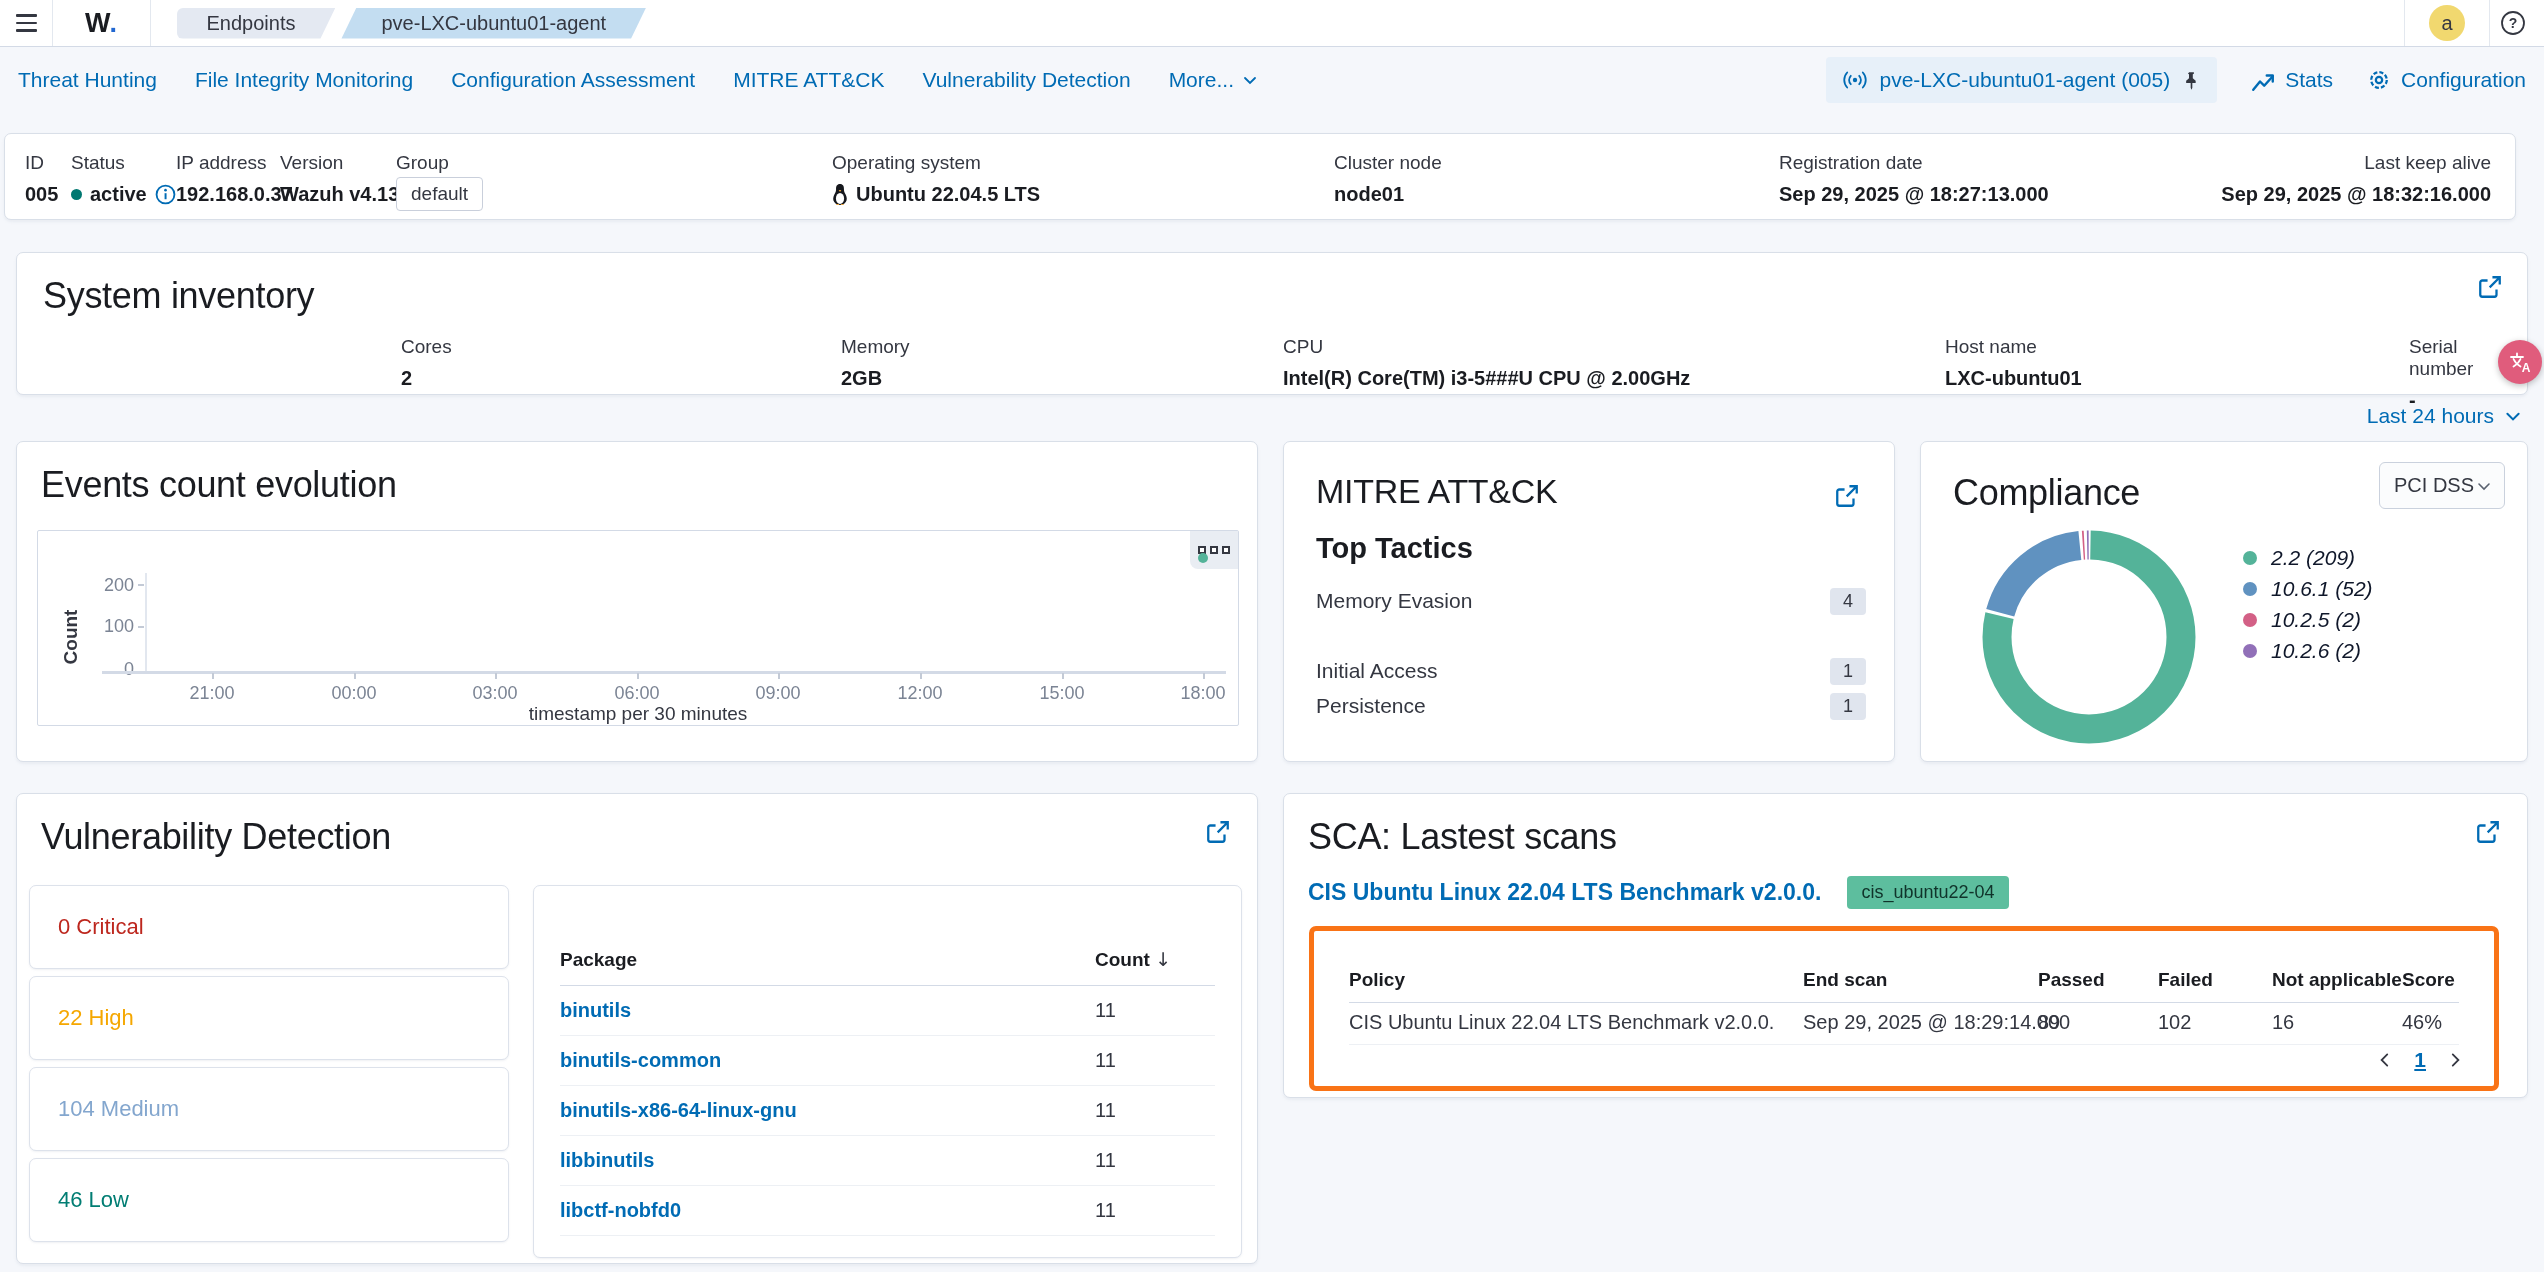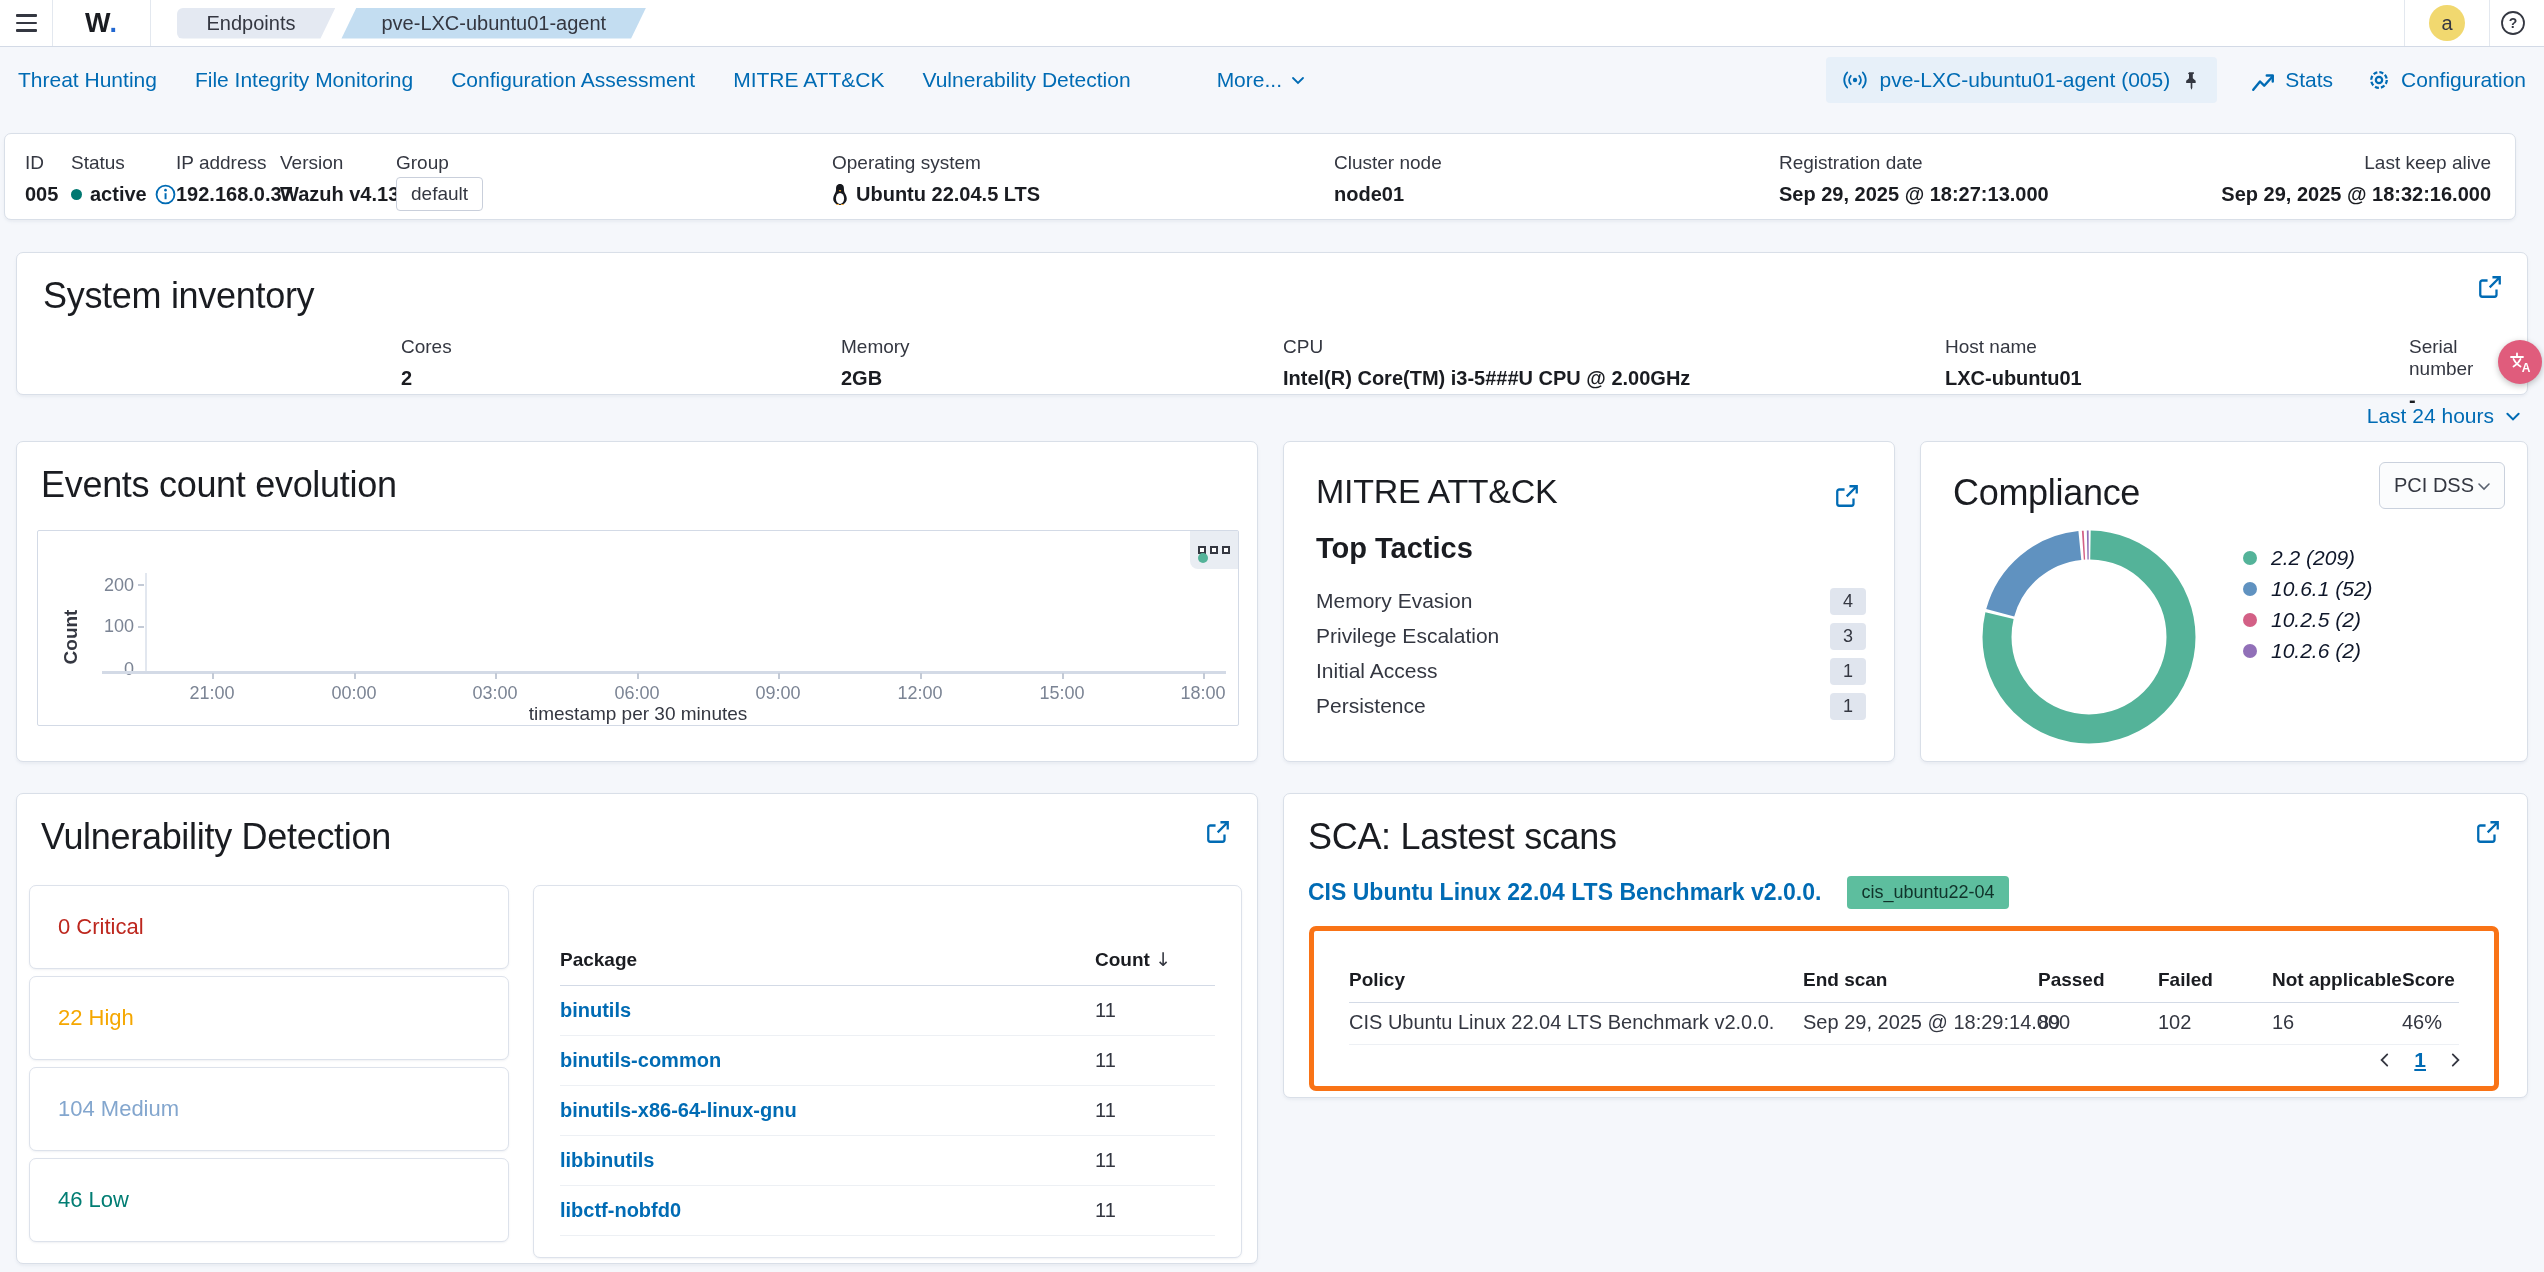--- a/index.html
+++ b/index.html
@@ -18,21 +18,21 @@
   .crumb { height:31px; display:flex; align-items:center; font-size:20px; color:#343741; padding:0 30px; }
   .crumb.gray { background:#E4E9F2; clip-path:polygon(0 0,100% 0,calc(100% - 15px) 100%,0 100%); border-radius:6px 0 0 6px; padding-right:40px; }
   .crumb.blue { background:#C3DDF1; clip-path:polygon(15px 0,100% 0,calc(100% - 15px) 100%,0 100%); padding:8px 40px; font-weight:500; }
   .topbar-spacer { flex:1; }
   .avatar { width:36px; height:36px; border-radius:50%; background:#F1D86F; color:#343741; display:flex; align-items:center; justify-content:center; font-size:20px; margin:0 24px; cursor:pointer; border:none; }
   .help-btn { width:46px; height:46px; background:none; border:none; display:flex; align-items:center; justify-content:center; cursor:pointer; margin-right:8px; }
 
   
   .navrow { position:absolute; left:0; top:47px; width:2544px; height:66px; display:flex; align-items:center; padding:0 18px; }
   .tab { font-size:21px; color:#006BB4; background:none; border:none; cursor:pointer; margin-right:38px; white-space:nowrap; }
-  .tab-more { display:flex; align-items:center; gap:8px;margin-left:48px; }
+  .tab-more { display:flex; align-items:center; gap:8px; }
   .nav-spacer { flex:1; }
   .agent-chip { display:flex; align-items:center; gap:12px; background:#E7F0F9; border:none; border-radius:4px; height:46px; padding:0 16px; font-size:21px; color:#006BB4; cursor:pointer; }
   .nav-btn { display:flex; align-items:center; gap:10px; background:none; border:none; font-size:21px; color:#006BB4; cursor:pointer; margin-left:34px; }
 
   
   .card { position:absolute; background:#fff; border:1px solid #D9DfE8; border-radius:7px; box-shadow:0 2px 3px rgba(152,162,179,0.12); }
   .panel-title { font-size:36px; font-weight:400; color:#1a1c21; letter-spacing:-0.3px; }
   .ext-btn { position:absolute; background:none; border:none; cursor:pointer; width:30px; height:30px; }
 
   
@@ -326,24 +326,20 @@
       <svg width="26" height="26" viewBox="0 0 16 16">
           <path d="M12 9.5v3.3a1.2 1.2 0 0 1-1.2 1.2H3.2A1.2 1.2 0 0 1 2 12.8V5.2A1.2 1.2 0 0 1 3.2 4h3.3" fill="none" stroke="#006BB4" stroke-width="1.4"></path>
           <path d="M9.5 2H14v4.5M14 2L7.8 8.2" fill="none" stroke="#006BB4" stroke-width="1.4"></path>
         </svg>
     </button>
     <div class="mitre-sub">Top Tactics</div>
     <div class="tactic" style="top:142px">
       <span class="tactic-name">Memory Evasion</span>
       <span class="count-badge">4</span>
     </div>
-    <div class="tactic" style="top:177px">
-      <span class="tactic-name">Privilege Escalation</span>
-      <span class="count-badge">3</span>
-    </div>
     <div class="tactic" style="top:212px">
       <span class="tactic-name">Initial Access</span>
       <span class="count-badge">1</span>
     </div>
     <div class="tactic" style="top:247px">
       <span class="tactic-name">Persistence</span>
       <span class="count-badge">1</span>
     </div>
   </section>
 

